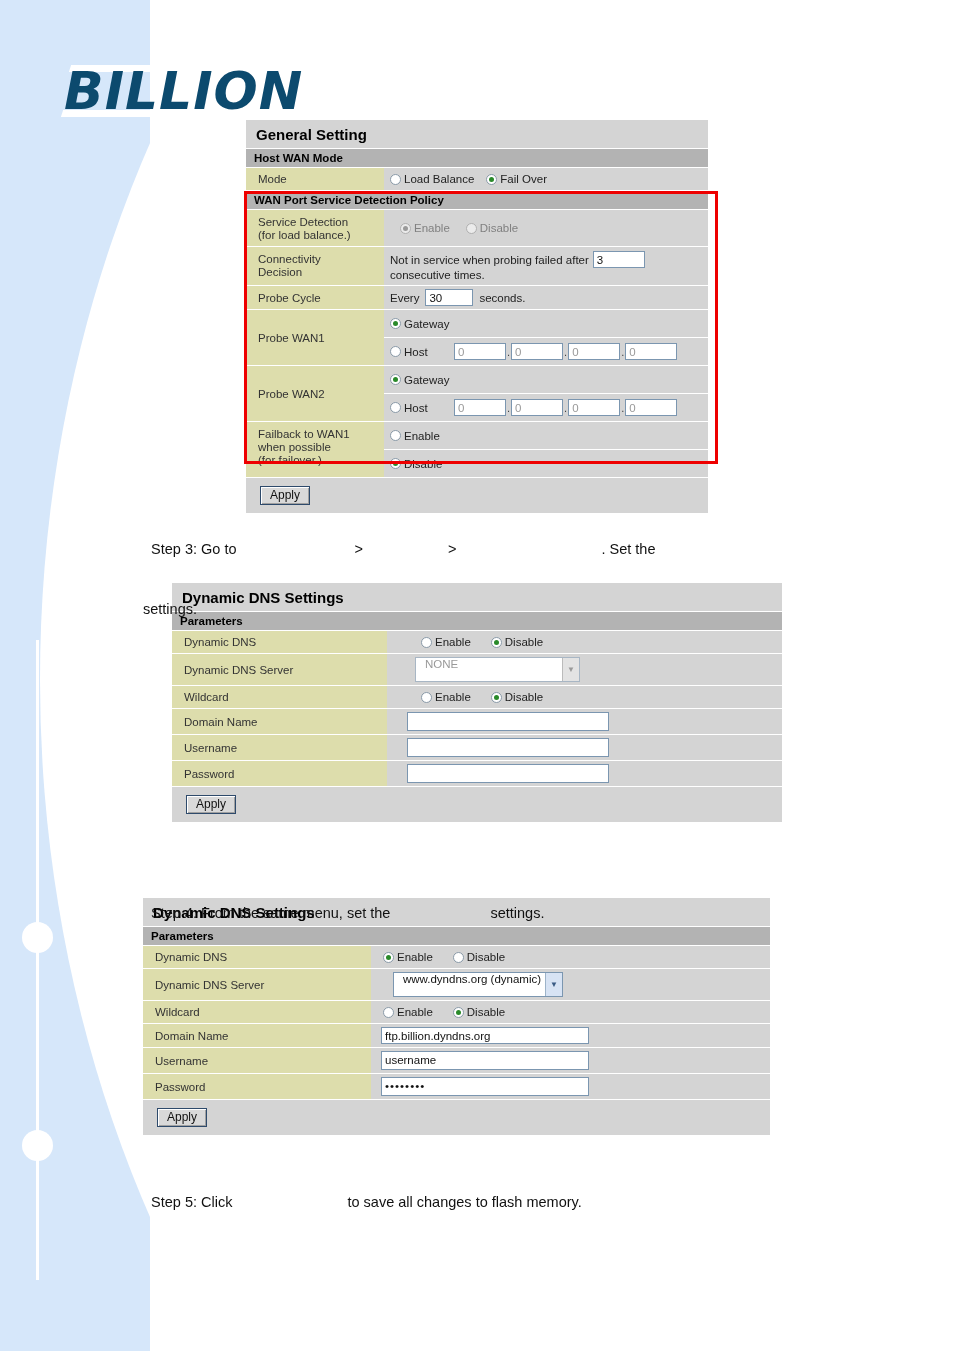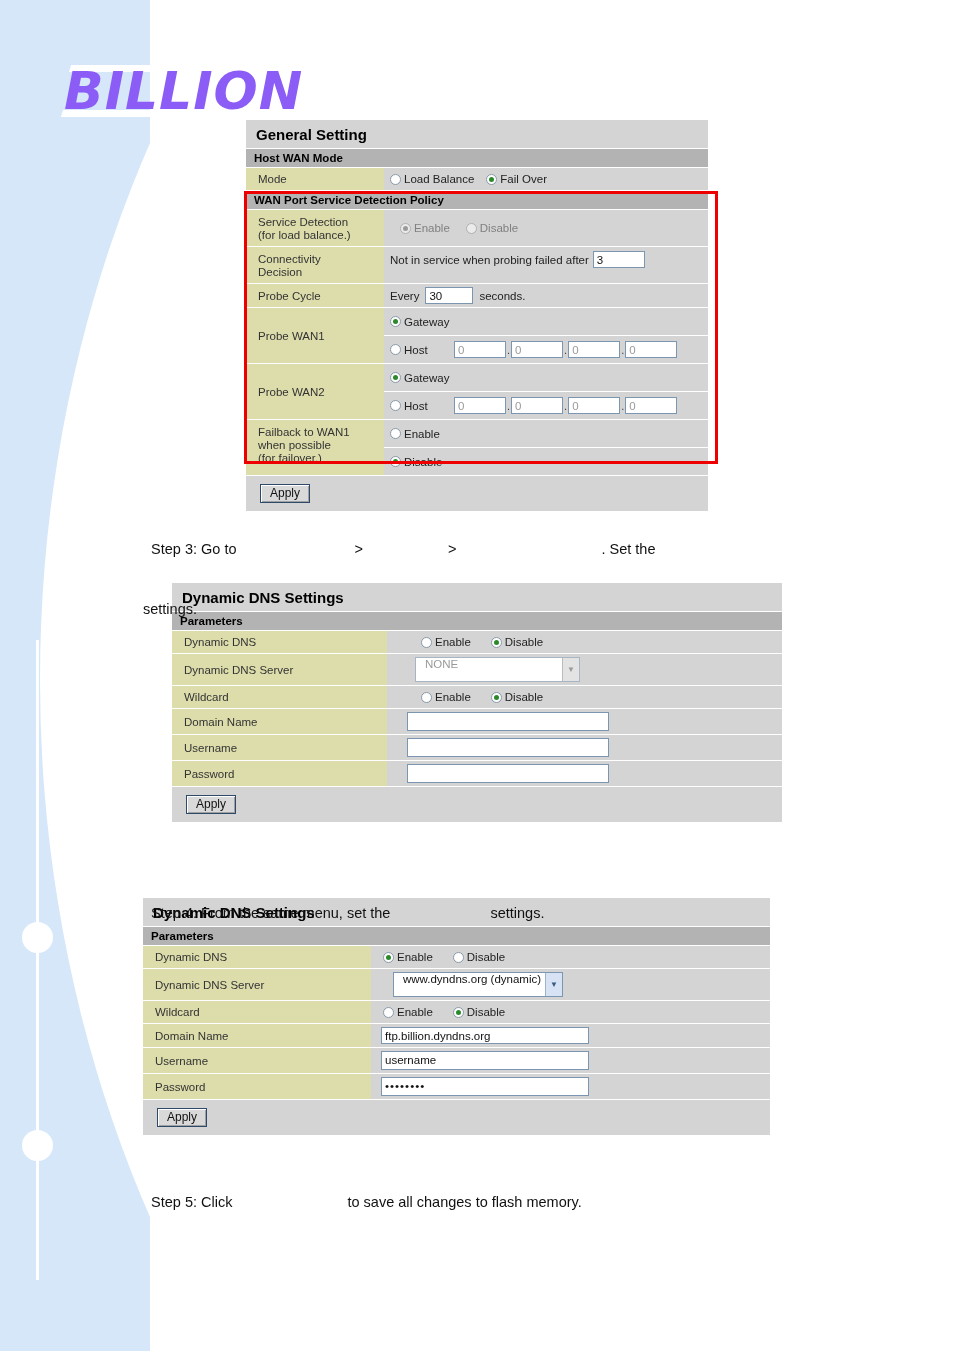--- a/index.html
+++ b/index.html
@@ -118,21 +118,21 @@
     transform: skewX(-18deg);
   }
   .logo-text {
     position: absolute;
     left: 4px; top: 8px;
     font-family: "DejaVu Sans", sans-serif;
     font-weight: bold;
     font-style: italic;
     font-size: 52px;
     letter-spacing: 1px;
-    color: #8b5cf6;
+    color: #0c4a6e;
     line-height: 56px;
     white-space: nowrap;
   }
 
   
   .content {
     position: relative;
     z-index: 5;
   }
 
@@ -384,20 +384,21 @@
   </div>
 
   <div class="row">
     <div class="row-label multi" style="width:138px; white-space:pre-line;">Connectivity
 Decision</div>
     <div class="row-value stack">
       <div style="padding:4px 6px 0 6px; display:flex; align-items:center;">
         <span style="font-size:11.5px;">Not in service when probing failed after</span>
         <span class="tbox" style="width:52px; margin-left:4px;">3</span>
       </div>
+      <div style="padding:1px 6px 4px 6px; font-size:11.5px;">consecutive times.</div>
     </div>
   </div>
 
   <div class="row">
     <div class="row-label" style="width:138px;">Probe Cycle</div>
     <div class="row-value">
       <span style="font-size:11.5px;">Every</span>
       <span class="tbox" style="width:48px; margin:0 6px;">30</span>
       <span style="font-size:11.5px;">seconds.</span>
     </div>

